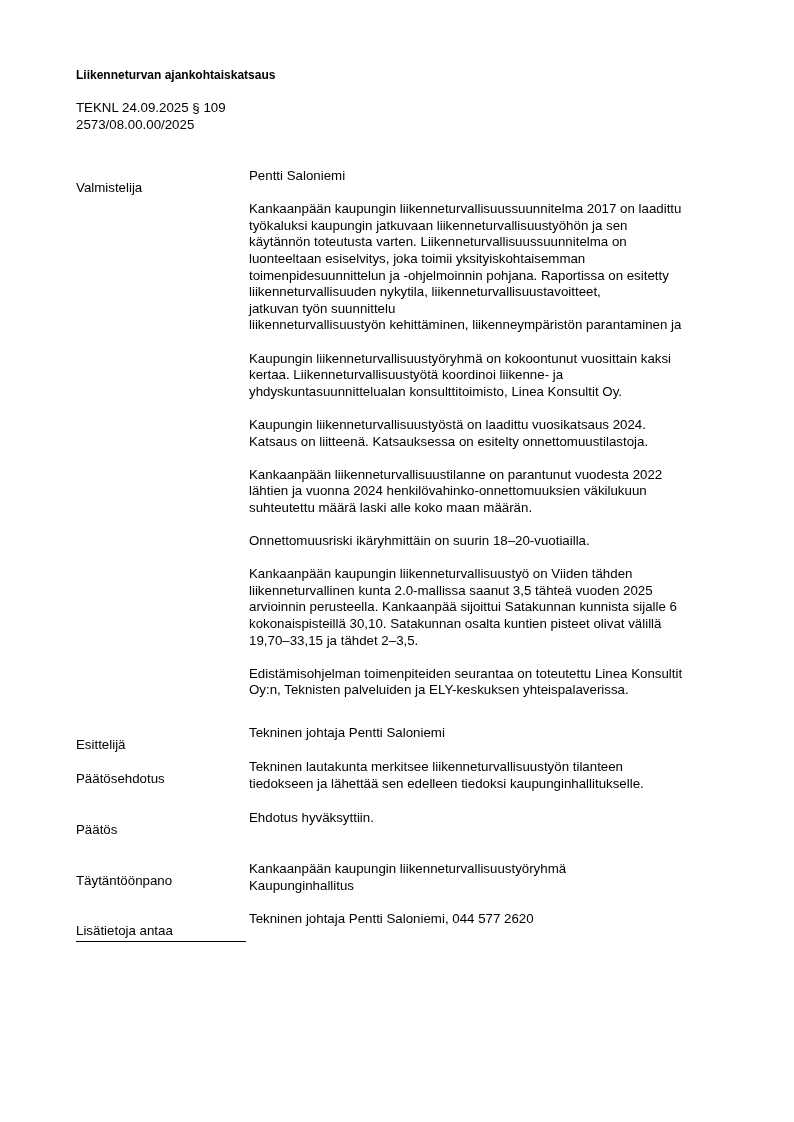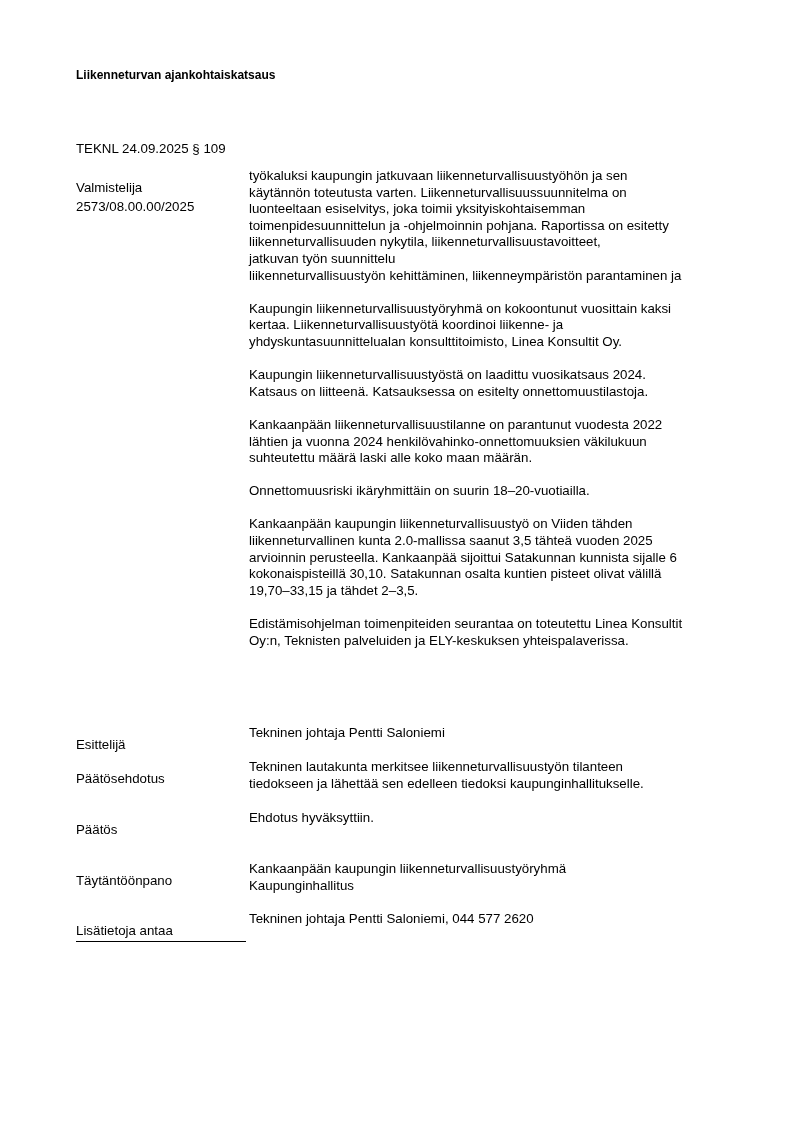--- a/index.html
+++ b/index.html
@@ -3,21 +3,21 @@
 <meta charset="utf-8">
 <style>
   html, body { margin: 0; padding: 0; background: #ffffff; }
   body {
     width: 794px; height: 1122px; position: relative; overflow: hidden;
     font-family: "Liberation Sans", sans-serif; color: #000; font-size: 13.3px;
   }
   .page { position: absolute; left: 0; top: 0; width: 794px; height: 1122px; }
   .title { position: absolute; left: 76px; top: 67px; font-weight: bold; font-size: 12px; line-height: 17px; }
   .meta { position: absolute; left: 76px; top: 100px; line-height: 16.6px; }
-  .meta div { white-space: nowrap; margin-top: 41px; }
+  .meta div { white-space: nowrap; }
   .row { position: absolute; left: 76px; width: 660px; }
   .label { position: absolute; left: 0; top: 12px; width: 170px; line-height: 16.6px; white-space: nowrap; }
   .content { position: absolute; left: 173px; top: 0; width: 488px; line-height: 16.6px; }
   .para { margin: 0 0 16.6px 0; }
   .para:last-child { margin-bottom: 12px; }
   .line { white-space: nowrap; }
   .footer-rule { position: absolute; left: 76px; top: 941px; width: 170px; height: 0; border-top: 1px solid #000; }
 </style>
 </head>
 <body>
@@ -27,22 +27,24 @@
   <div class="title">Liikenneturvan ajankohtaiskatsaus</div>
 
   <div class="meta">
     <div>TEKNL 24.09.2025 § 109</div>
     <div>2573/08.00.00/2025</div>
   </div>
 
   <div class="row" style="top:168px;">
     <div class="label">Valmistelija</div>
     <div class="content">
+      <div class="para">Pentti Saloniemi</div>
 
       <div class="para">
+        <div class="line">Kankaanpään kaupungin liikenneturvallisuussuunnitelma 2017 on laadittu</div>
         <div class="line">työkaluksi kaupungin jatkuvaan liikenneturvallisuustyöhön ja sen</div>
         <div class="line">käytännön toteutusta varten. Liikenneturvallisuussuunnitelma on</div>
         <div class="line">luonteeltaan esiselvitys, joka toimii yksityiskohtaisemman</div>
         <div class="line">toimenpidesuunnittelun ja -ohjelmoinnin pohjana. Raportissa on esitetty</div>
         <div class="line">liikenneturvallisuuden nykytila, liikenneturvallisuustavoitteet,</div>
         <div class="line">jatkuvan työn suunnittelu</div>
         <div class="line">liikenneturvallisuustyön kehittäminen, liikenneympäristön parantaminen ja</div>
       </div>
 
       <div class="para">

